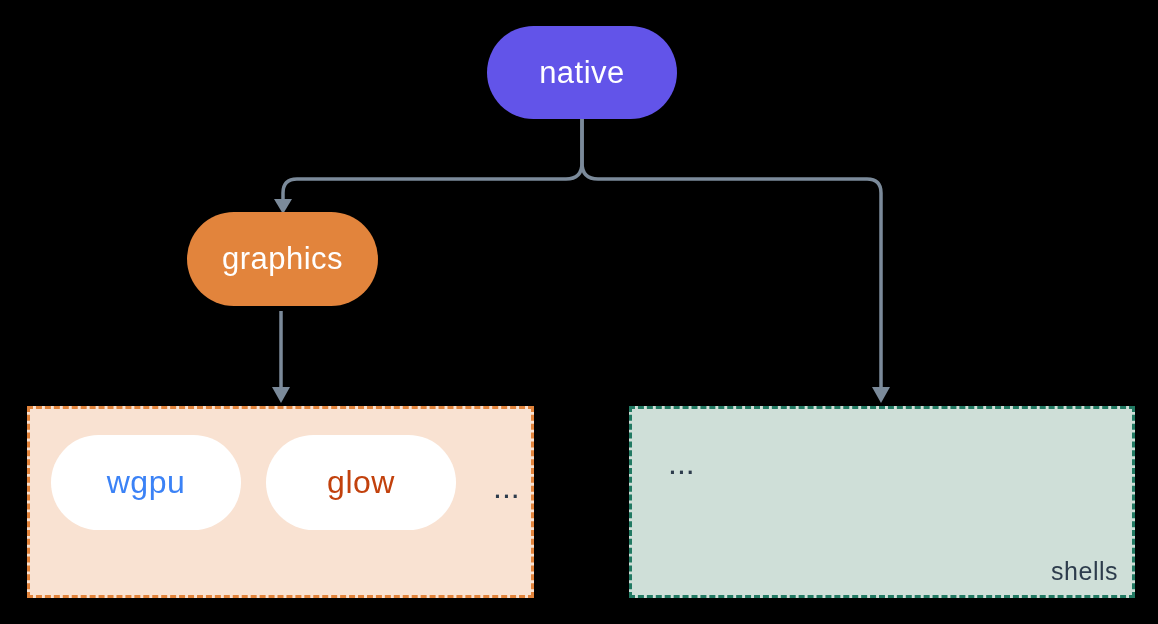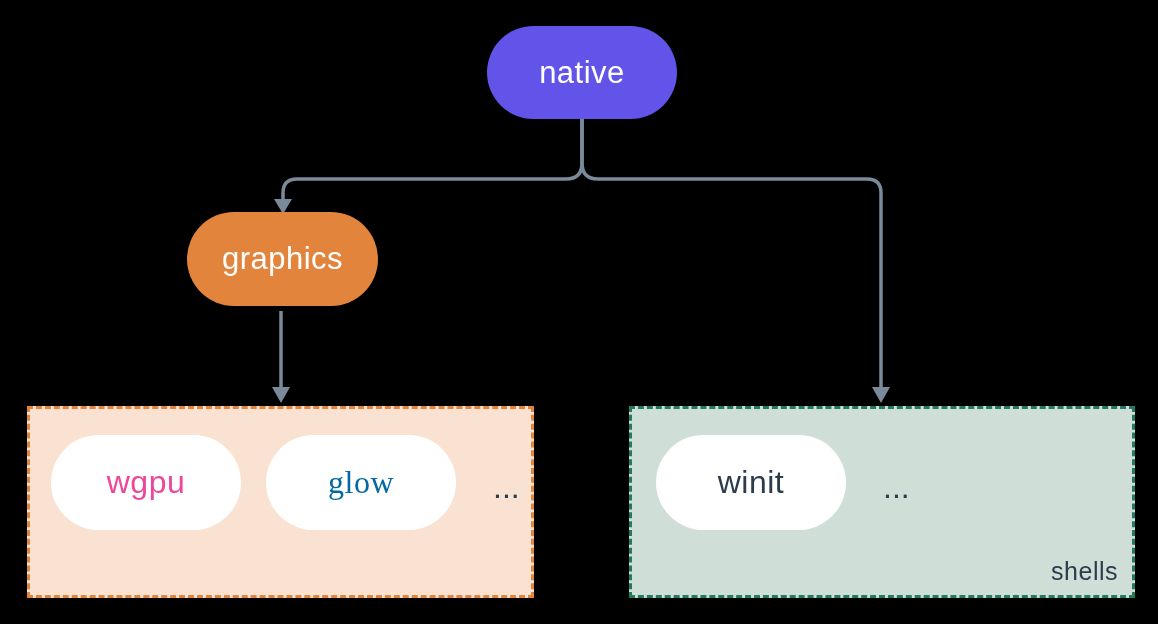--- a/index.html
+++ b/index.html
@@ -103,33 +103,30 @@
   <div class="node node-native" style="background-color: rgb(98, 84, 233);">
     <span>native</span>
   </div>
 
   <div class="node node-graphics" style="background-color: rgb(226, 132, 60);">
     <span>graphics</span>
   </div>
 
   <div class="group-box group-renderers" style="background-color: rgb(249, 226, 210); border-color: rgb(226, 132, 60);">
     <div class="group-items">
-      <div class="leaf-pill" style="color: #ec4899;">
+      <div class="leaf-pill" style="color: #3b82f6;">
         <span>wgpu</span>
       </div>
-      <div class="leaf-pill" style="color: #0369a1; font-family: Liberation Serif, serif;">
+      <div class="leaf-pill" style="color: #c2410c;">
         <span>glow</span>
       </div>
       <span class="ellipsis" style="color: rgb(45, 60, 76);">...</span>
     </div>
   </div>
 
   <div class="group-box group-shells" style="background-color: rgb(207, 223, 216); border-color: rgb(34, 122, 99);">
     <div class="group-items">
-      <div class="leaf-pill" style="color: rgb(45, 60, 76);">
-        <span>winit</span>
-      </div>
       <span class="ellipsis" style="color: rgb(45, 60, 76);">...</span>
     </div>
     <span class="group-label" style="color: rgb(45, 60, 76); margin-top: 12px;">shells</span>
   </div>
 
 </div>
 
 </body></html>

